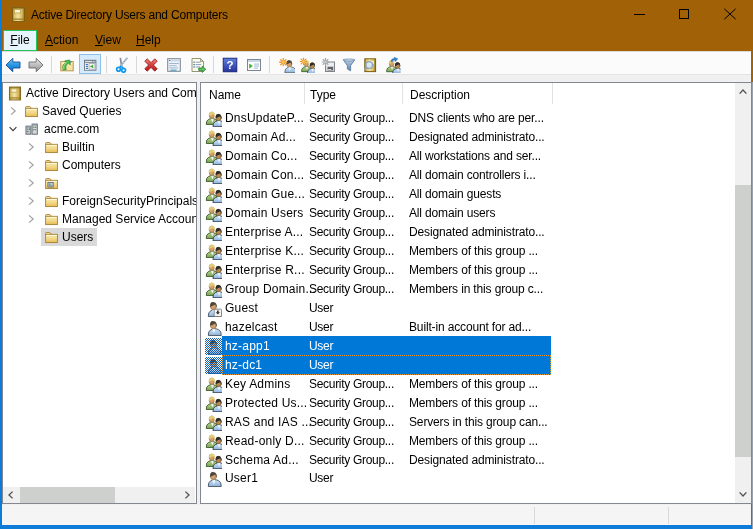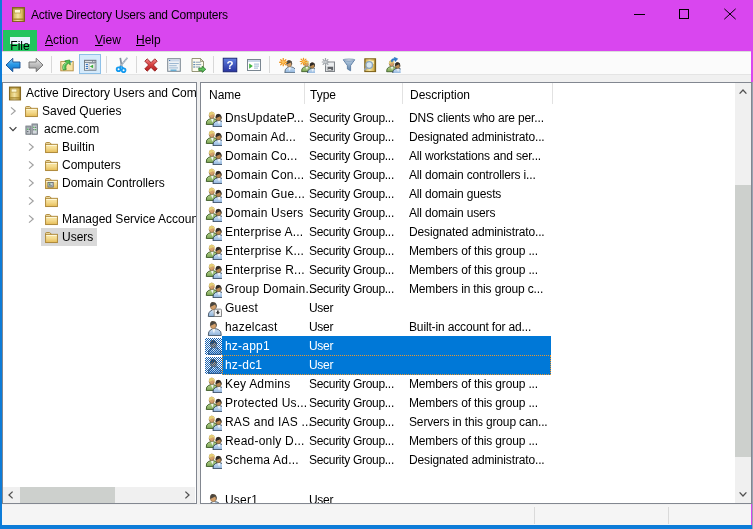--- a/index.html
+++ b/index.html
@@ -1,16 +1,16 @@
 <!DOCTYPE html>
 <html><head><meta charset="utf-8"><title>Active Directory Users and Computers</title>
 <style>
 *{margin:0;padding:0;box-sizing:border-box}
 html,body{width:753px;height:529px;overflow:hidden;background:#fff}
-#win{position:relative;width:753px;height:529px;font-family:"Liberation Sans",sans-serif;font-size:12px;color:#000;background:#d946ef}
+#win{position:relative;width:753px;height:529px;font-family:"Liberation Sans",sans-serif;font-size:12px;color:#000;background:#a16207}
 .a{position:absolute}
 svg{display:block}
 .tb-sep{position:absolute;width:1px;background:#d8d8d8;top:56px;height:17px}
 .mi{position:absolute;top:30px;height:21px;line-height:21px}
 .trow{position:absolute;height:18px;line-height:18px;white-space:nowrap}
 .lrow{position:absolute;height:19px;line-height:19px;white-space:nowrap;left:0;width:535px}
 .lrow .nm{position:absolute;left:24px;letter-spacing:0.2px}
 .lrow .ty{position:absolute;left:108px;letter-spacing:-0.3px}
 .lrow .de{position:absolute;left:208px;letter-spacing:-0.15px}
 .licon{position:absolute;left:4px;top:1px}
@@ -163,21 +163,21 @@
       </svg>
     </div>
 <div class="a" style="left:31px;top:0;height:30px;line-height:30px;font-size:12px;letter-spacing:-0.2px">Active Directory Users and Computers</div>
 <svg class="a" style="left:630px;top:0" width="115" height="30">
  <line x1="4" y1="14.5" x2="15" y2="14.5" stroke="#000" stroke-width="1"></line>
  <rect x="49.5" y="9.5" width="9" height="9" fill="none" stroke="#000" stroke-width="1"></rect>
  <line x1="94.3" y1="8.8" x2="105.7" y2="19.2" stroke="#000" stroke-width="1"></line>
  <line x1="105.7" y1="8.8" x2="94.3" y2="19.2" stroke="#000" stroke-width="1"></line>
 </svg>
 
-<div class="mi" style="left:3px;width:34px;text-align:center;background:#e8f4fc;border:7px solid #22c55e;line-height:19px"><u>F</u>ile</div>
+<div class="mi" style="left:3px;width:34px;text-align:center;background:#e8f4fc;border:1px solid #22c55e;line-height:19px"><u>F</u>ile</div>
 <div class="mi" style="left:45px"><u>A</u>ction</div>
 <div class="mi" style="left:95px"><u>V</u>iew</div>
 <div class="mi" style="left:136px"><u>H</u>elp</div>
 <div class="a" style="left:2px;top:51px;width:749px;height:1px;background:#dcdcdc"></div>
 <div class="a" style="left:2px;top:52px;width:749px;height:22px;background:#fbfbfb"></div>
 <div class="a" style="left:2px;top:74px;width:749px;height:1px;background:#e4e4e4"></div>
 <div class="a" style="left:2px;top:75px;width:749px;height:7px;background:#f0f0f0"></div>
 <div class="a" style="left:79px;top:54px;width:22px;height:20px;background:#d5eafb;border:1px solid #8ec0e8"></div>
 <div class="tb-sep" style="left:51px"></div>
 <div class="tb-sep" style="left:106px"></div>
@@ -331,29 +331,29 @@
         </svg>
         <span class="a" style="left:59px">Computers</span>
       </div>
 <div class="trow" style="left:0;top:91px;width:192px">
         <svg class="a" style="left:23px;top:4px" width="10" height="10">
           <use href="#chev-c"></use>
         </svg>
         <svg class="a" style="left:41px;top:1.5px" width="15" height="15">
           <use href="#folderdc"></use>
         </svg>
-        <span class="a" style="left:59px">Domain Controllers</span>
       </div>
 <div class="trow" style="left:0;top:109px;width:192px">
         <svg class="a" style="left:23px;top:4px" width="10" height="10">
           <use href="#chev-c"></use>
         </svg>
         <svg class="a" style="left:41px;top:1.5px" width="15" height="15">
           <use href="#folder"></use>
         </svg>
+        <span class="a" style="left:59px">ForeignSecurityPrincipals</span>
       </div>
 <div class="trow" style="left:0;top:127px;width:192px">
         <svg class="a" style="left:23px;top:4px" width="10" height="10">
           <use href="#chev-c"></use>
         </svg>
         <svg class="a" style="left:41px;top:1.5px" width="15" height="15">
           <use href="#folder"></use>
         </svg>
         <span class="a" style="left:59px">Managed Service Accounts</span>
       </div>
@@ -526,21 +526,21 @@
         <span class="de">Members of this group ...</span>
       </div>
 <div class="lrow" style="top:368px;">
         <svg class="licon" width="17" height="17">
           <use href="#group"></use>
         </svg>
         <span class="nm">Schema Ad...</span>
         <span class="ty">Security Group...</span>
         <span class="de">Designated administrato...</span>
       </div>
-<div class="lrow" style="top:408px;">
+<div class="lrow" style="top:386px;">
         <svg class="licon" width="17" height="17">
           <use href="#user"></use>
         </svg>
         <span class="nm">User1</span>
         <span class="ty">User</span>
       </div>
 <div class="a" style="left:21px;top:272px;width:329px;height:20px;border:1px dotted #e8962e;pointer-events:none"></div>
 <div class="a" style="right:0;top:0;width:16px;height:420px;background:#f0f0f0">
 <svg class="a" style="left:3px;top:4px" width="10" height="10">
           <path d="M1.6,6.6 L5,3 L8.4,6.6" fill="none" stroke="#505050" stroke-width="1.3"></path>

